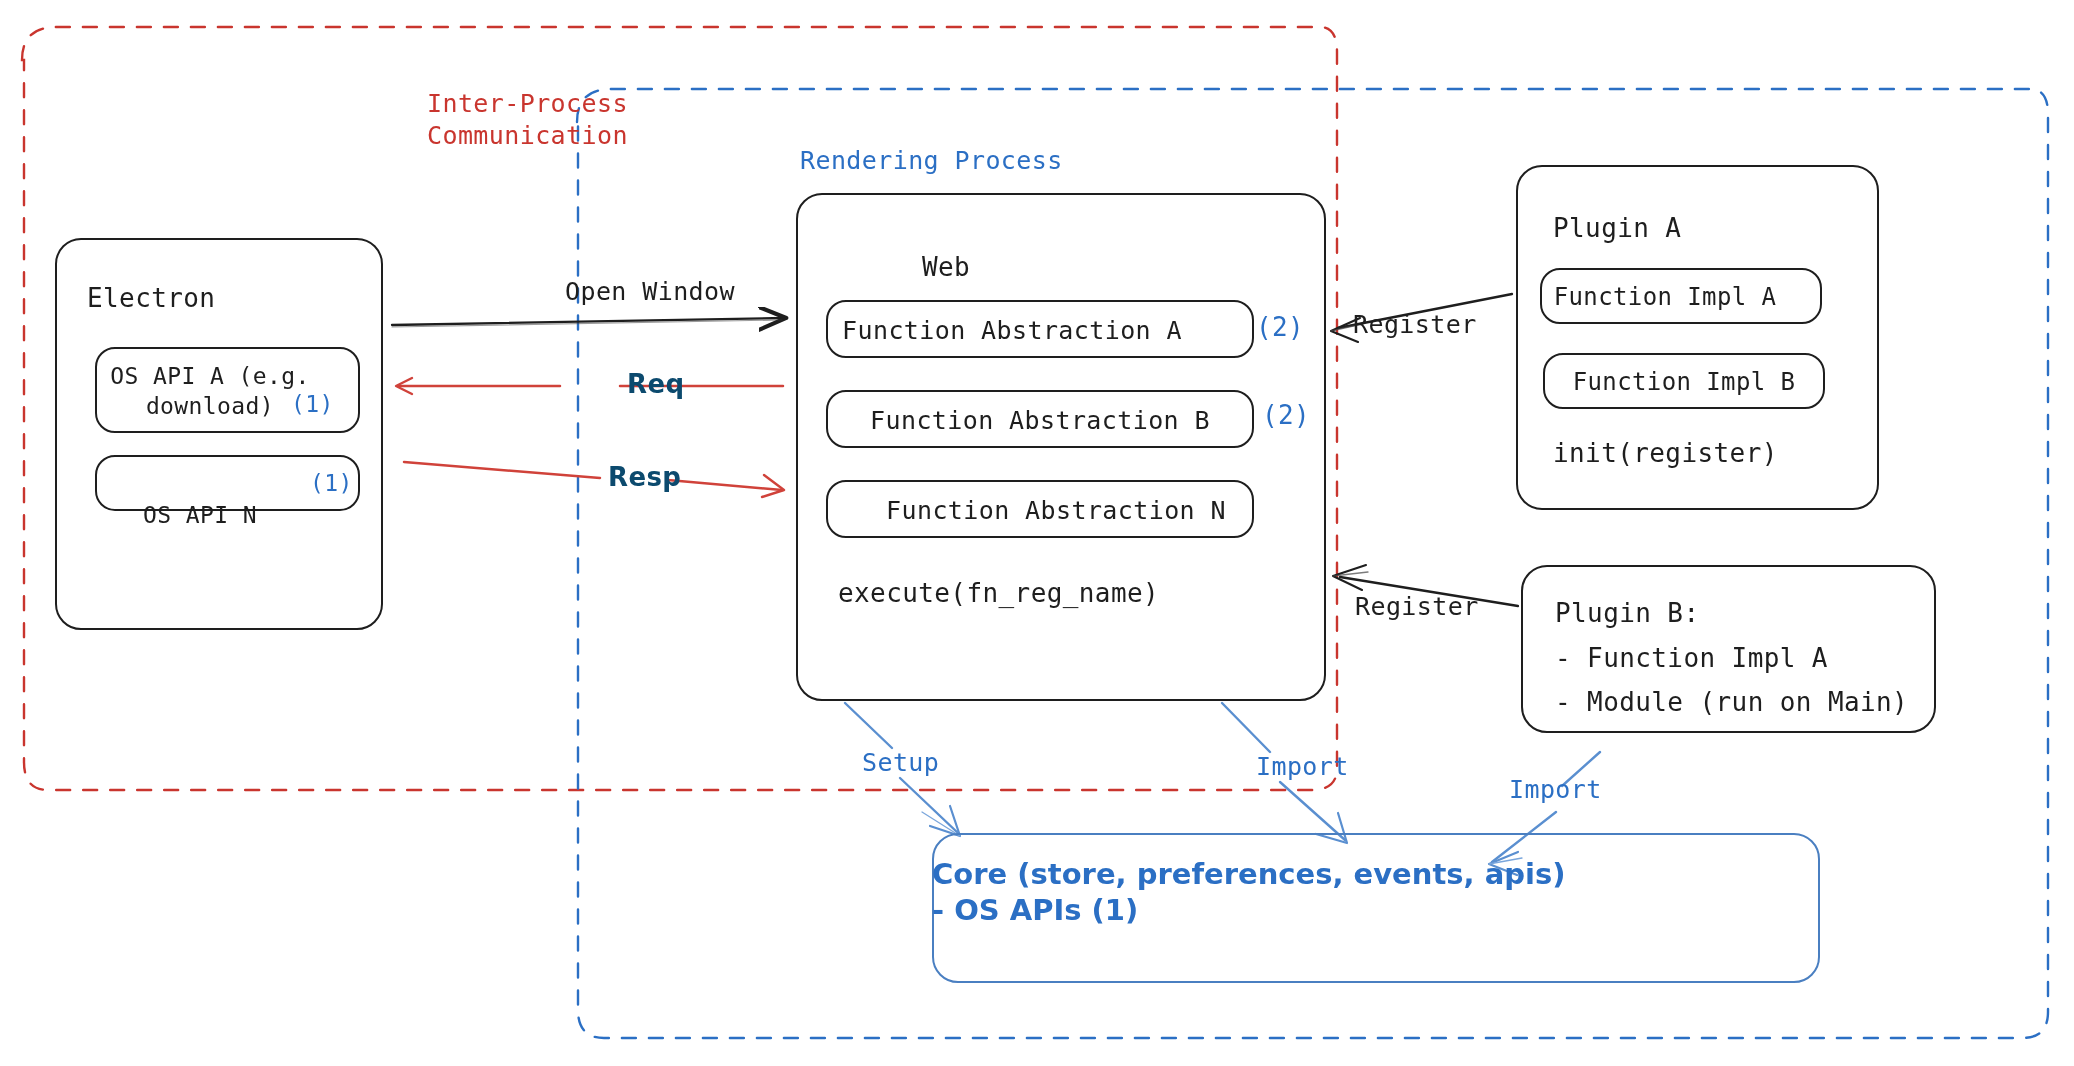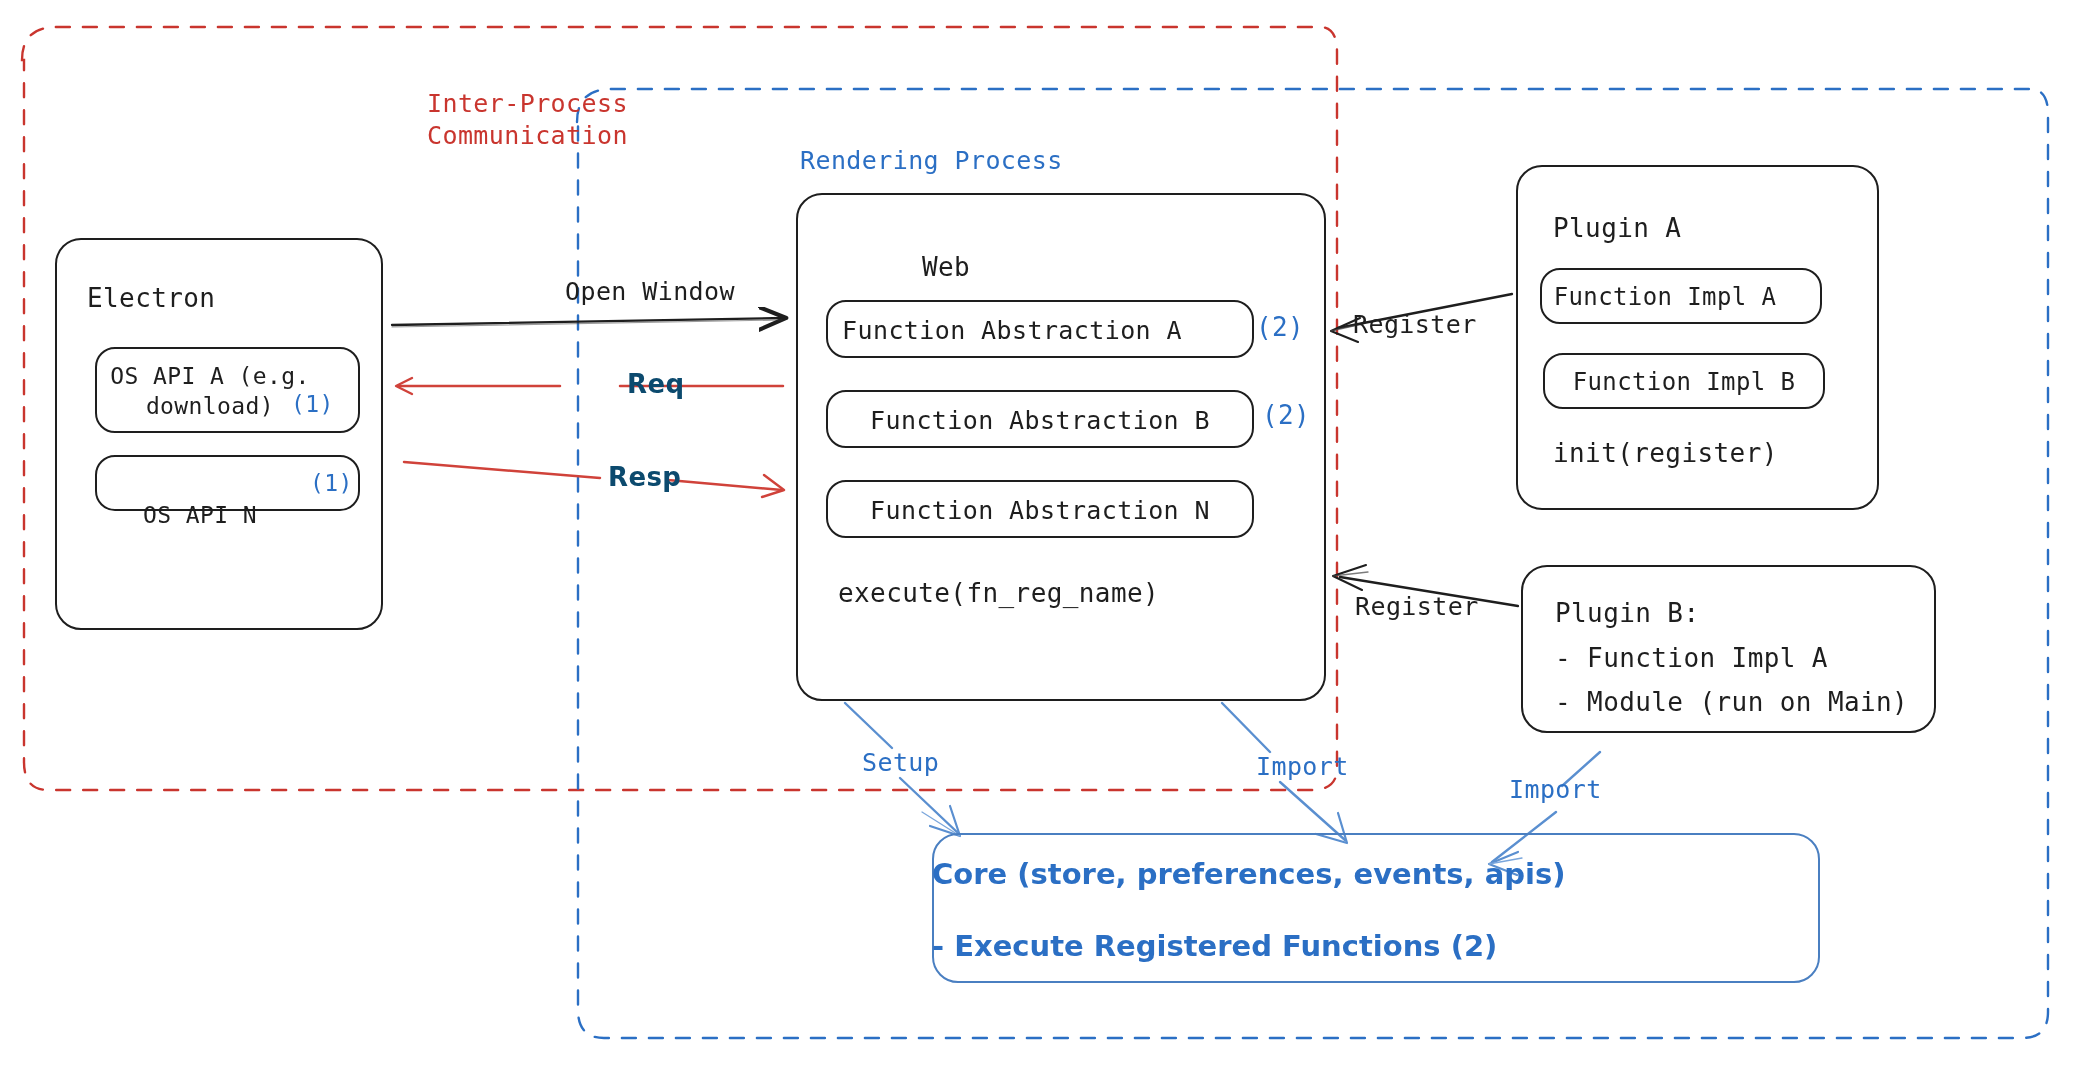--- a/index.html
+++ b/index.html
@@ -176,21 +176,21 @@
 
   <div class="box inner" style="left:826px;top:300px;width:428px;height:58px;"></div>
   <div class="lbl center" style="left:826px;top:316px;width:372px;font-size:25px;">Function Abstraction A</div>
   <div class="lbl blue" style="left:1256px;top:312px;font-size:26px;">(2)</div>
 
   <div class="box inner" style="left:826px;top:390px;width:428px;height:58px;"></div>
   <div class="lbl center" style="left:826px;top:406px;width:428px;font-size:25px;">Function Abstraction B</div>
   <div class="lbl blue" style="left:1262px;top:400px;font-size:26px;">(2)</div>
 
   <div class="box inner" style="left:826px;top:480px;width:428px;height:58px;"></div>
-  <div class="lbl center" style="left:826px;top:496px;width:428px;font-size:25px;">Function Abstraction N</div>
+  <div class="lbl center" style="left:826px;top:496px;width:428px;font-size:25px;padding-left:16px;">Function Abstraction N</div>
 
   <div class="lbl" style="left:838px;top:578px;font-size:26px;">execute(fn_reg_name)</div>
 
   <div class="box" style="left:1516px;top:165px;width:363px;height:345px;"></div>
   <div class="lbl" style="left:1553px;top:213px;font-size:26px;">Plugin A</div>
 
   <div class="box inner" style="left:1540px;top:268px;width:282px;height:56px;"></div>
   <div class="lbl center" style="left:1540px;top:283px;width:250px;font-size:24px;">Function Impl A</div>
 
   <div class="box inner" style="left:1543px;top:353px;width:282px;height:56px;"></div>
@@ -198,15 +198,15 @@
 
   <div class="lbl" style="left:1553px;top:438px;font-size:26px;">init(register)</div>
 
   <div class="box" style="left:1521px;top:565px;width:415px;height:168px;"></div>
   <div class="lbl" style="left:1555px;top:598px;font-size:26px;">Plugin B:</div>
   <div class="lbl" style="left:1555px;top:643px;font-size:26px;">- Function Impl A</div>
   <div class="lbl" style="left:1555px;top:687px;font-size:26px;">- Module (run on Main)</div>
 
   <div class="box core" style="left:932px;top:833px;width:888px;height:150px;"></div>
   <div class="lbl corelbl" style="left:932px;top:857px;width:888px;font-size:29px;">Core (store, preferences, events, apis)</div>
-  <div class="lbl corelbl" style="left:932px;top:929px;width:888px;font-size:29px;">- Execute Registered Functions (2)</div>
+  <div class="lbl corelbl" style="left:932px;top:893px;width:888px;font-size:29px;">- OS APIs (1)</div>
 
 </div>
 
 </body></html>

